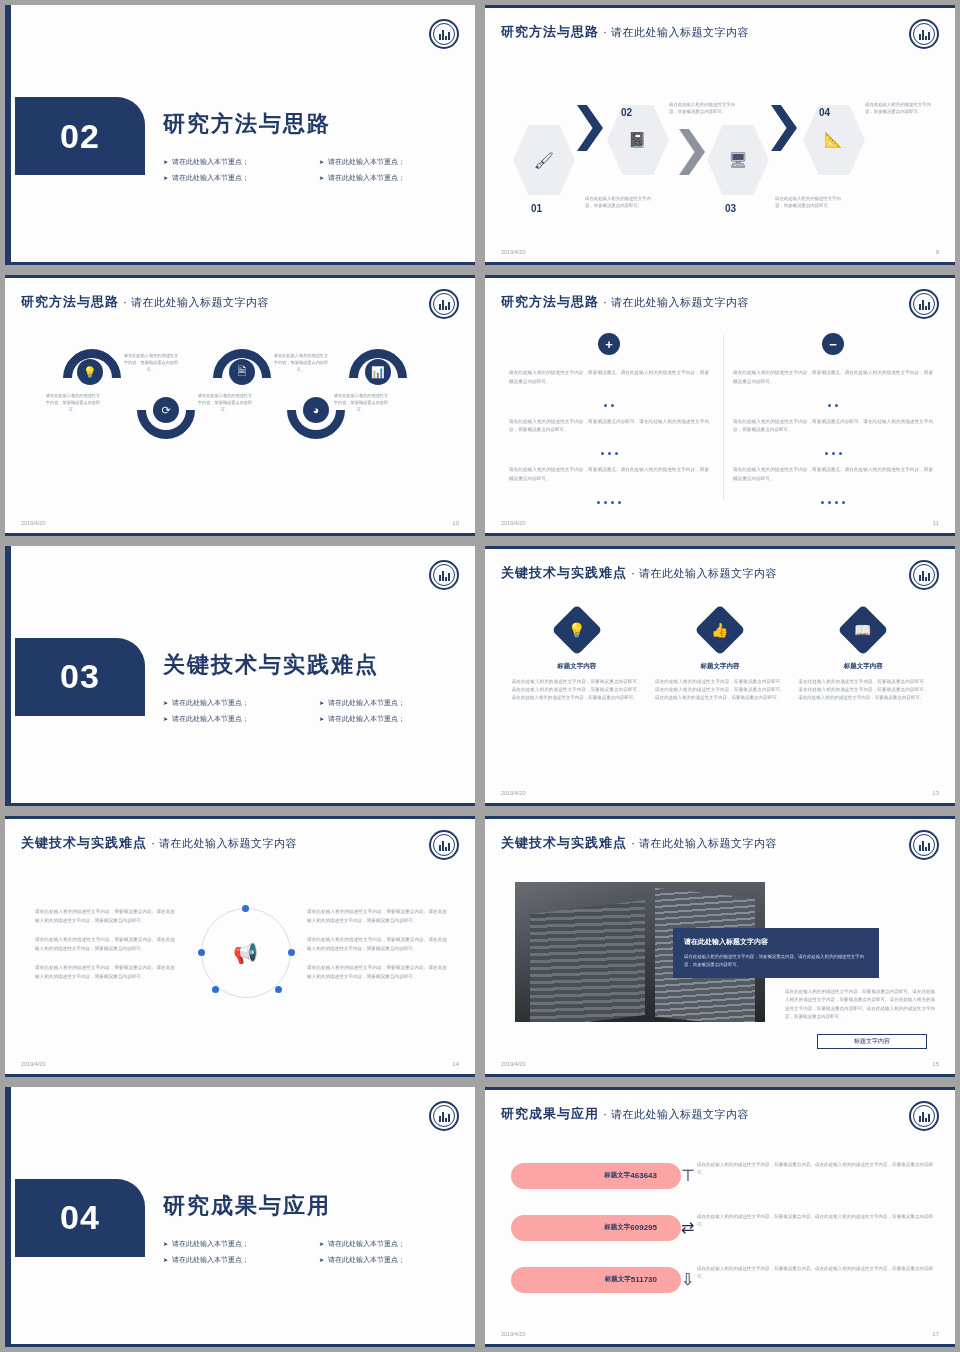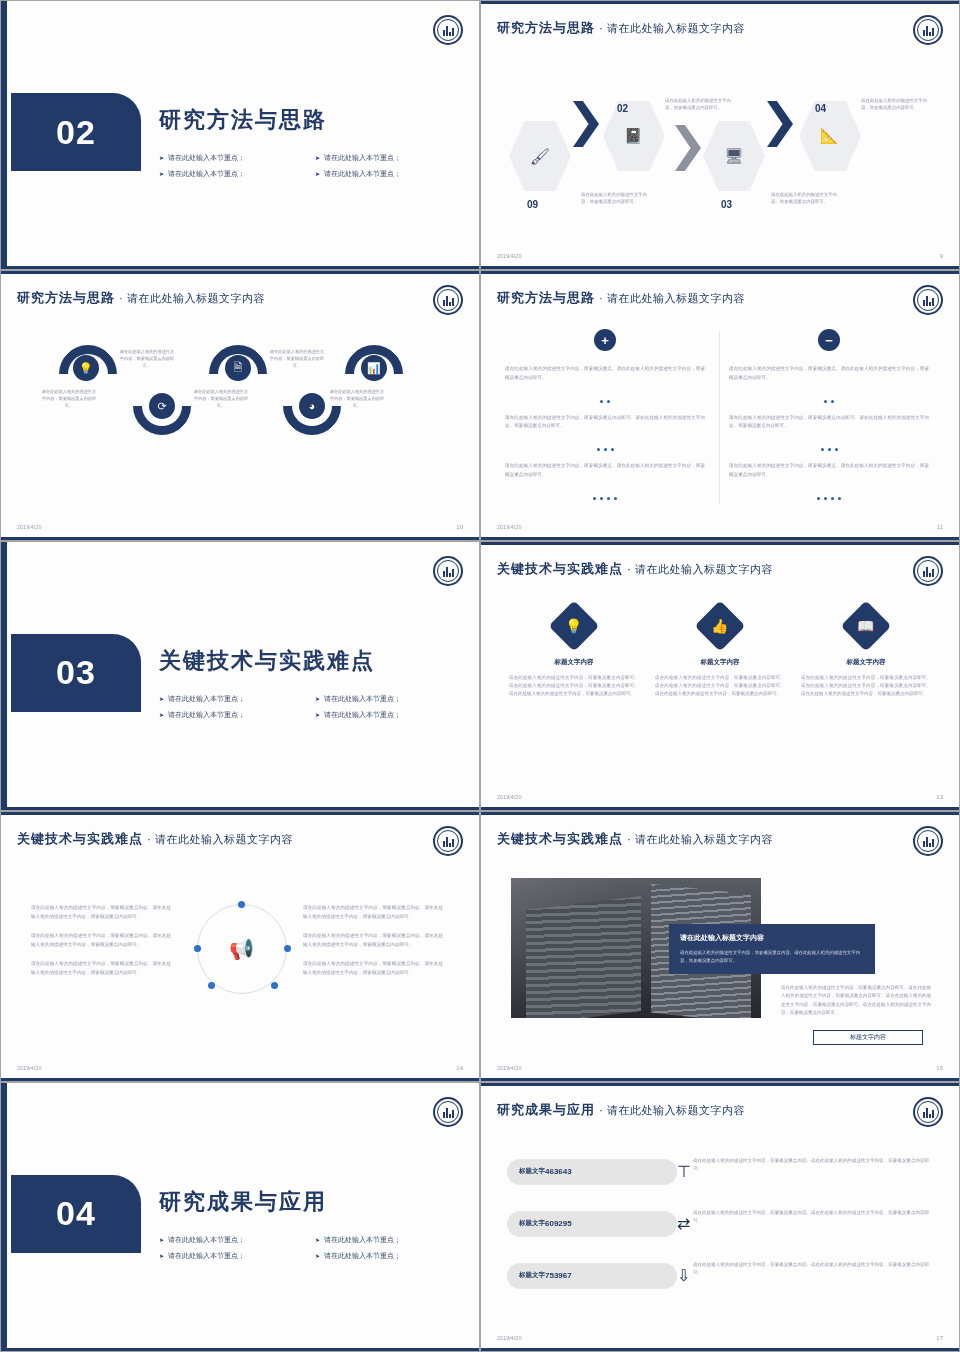--- a/index.html
+++ b/index.html
@@ -12,21 +12,21 @@
   .deck {
     display: grid;
     grid-template-columns: 480px 480px;
     grid-template-rows: repeat(5, 270.4px);
     width: 960px; height: 1352px;
   }
   .slide {
     position: relative;
     background: #fdfdfd;
     overflow: hidden;
-    border: 1px solid #a3a3a3;
+    border: 5px solid #a3a3a3;
   }
   
   .logo {
     position: absolute;
     top: 14px; right: 16px;
     width: 30px; height: 30px;
     border-radius: 50%;
     background: #ffffff;
     border: 2px solid #223a67;
     display: flex; align-items: center; justify-content: center;
@@ -228,21 +228,21 @@
   .outbtn {
     position: absolute; left: 332px; top: 218px; width: 110px; height: 15px;
     border: 1px solid #223a67; color: #223a67;
     font-size: 6px; display:flex;align-items:center;justify-content:center;
   }
 
   
   .pillrow { position: absolute; left: 26px; display:flex; align-items:center; }
   .pill {
     width: 170px; height: 26px; border-radius: 13px;
-    background: #e5e5e5; display:flex; align-items:center; justify-content: flex-start;
+    background: #fca5a5; display:flex; align-items:center; justify-content: flex-end;
     padding: 0 10px 0 12px;
   }
   .pill .p-label { font-size: 6.5px; color: #223a67; font-weight: bold; }
   .pill .p-num { font-size: 8px; color: #223a67; font-weight: bold; margin-right: 14px;}
   .pilltext { position: absolute; left: 212px; width: 236px; font-size: 4.5px; line-height: 1.85; color: #8b93a3; text-align: justify; }
 </style>
 </head>
 <body>
 
 <div class="deck">
@@ -281,21 +281,21 @@
     <div class="head">
       <span class="h-main">研究方法与思路</span>
       <span class="dot">·</span>
       <span class="h-sub">请在此处输入标题文字内容</span>
     </div>
 
     <div class="hexrow">
       <div class="hex" style="left:10px;top:42px;">
         <span style="font-size:16px;">🖌</span>
       </div>
-      <div class="hexlabel" style="left:28px;top:120px;">09</div>
+      <div class="hexlabel" style="left:28px;top:120px;">01</div>
       <div class="desc-box" style="left:82px;top:112px;">请在此处输入相关的描述性文字内容，简要概况重点内容即可。</div>
 
       <div class="chev navy" style="left:74px;top:22px;"></div>
 
       <div class="hex" style="left:104px;top:22px;">
         <span style="font-size:15px;">📓</span>
       </div>
       <div class="hexlabel" style="left:118px;top:24px;">02</div>
       <div class="desc-box" style="left:166px;top:18px;">请在此处输入相关的描述性文字内容，简要概况重点内容即可。</div>
 
@@ -592,21 +592,21 @@
         <span class="p-label">标题文字</span>
         <span class="p-num">609295</span>
       </div>
       <div class="p-ico" style="top:131px;">⇄</div>
     </div>
     <div class="pilltext" style="top:126px;">请在此处输入相关的描述性文字内容，简要概况重点内容。请在此处输入相关的描述性文字内容，简要概况重点内容即可。</div>
 
     <div class="pillrow" style="top:180px;">
       <div class="pill">
         <span class="p-label">标题文字</span>
-        <span class="p-num">753967</span>
+        <span class="p-num">511730</span>
       </div>
       <div class="p-ico" style="top:183px;">⇩</div>
     </div>
     <div class="pilltext" style="top:178px;">请在此处输入相关的描述性文字内容，简要概况重点内容。请在此处输入相关的描述性文字内容，简要概况重点内容即可。</div>
 
     <div class="footdate">2019/4/20</div>
     <div class="pagenum">17</div>
     <div class="botbar"></div>
   </div>
 

